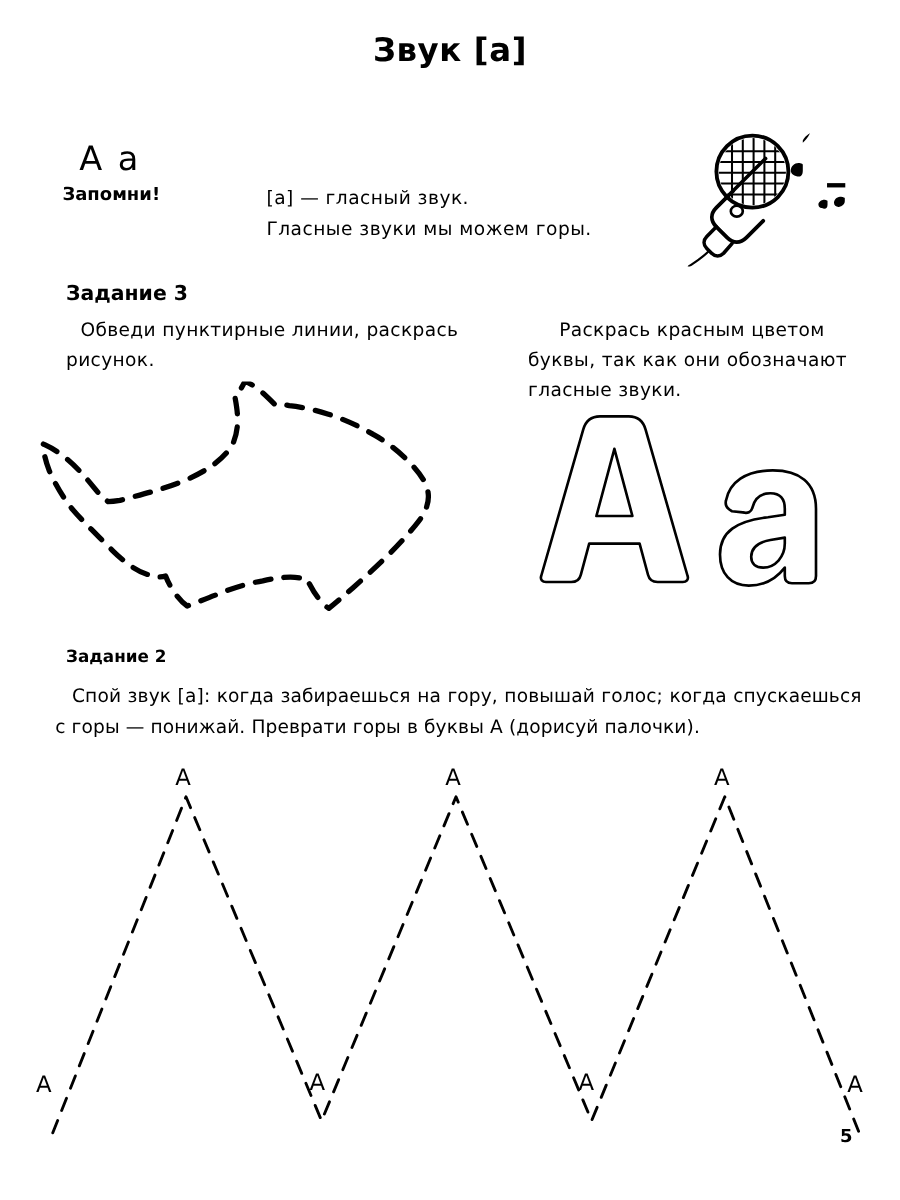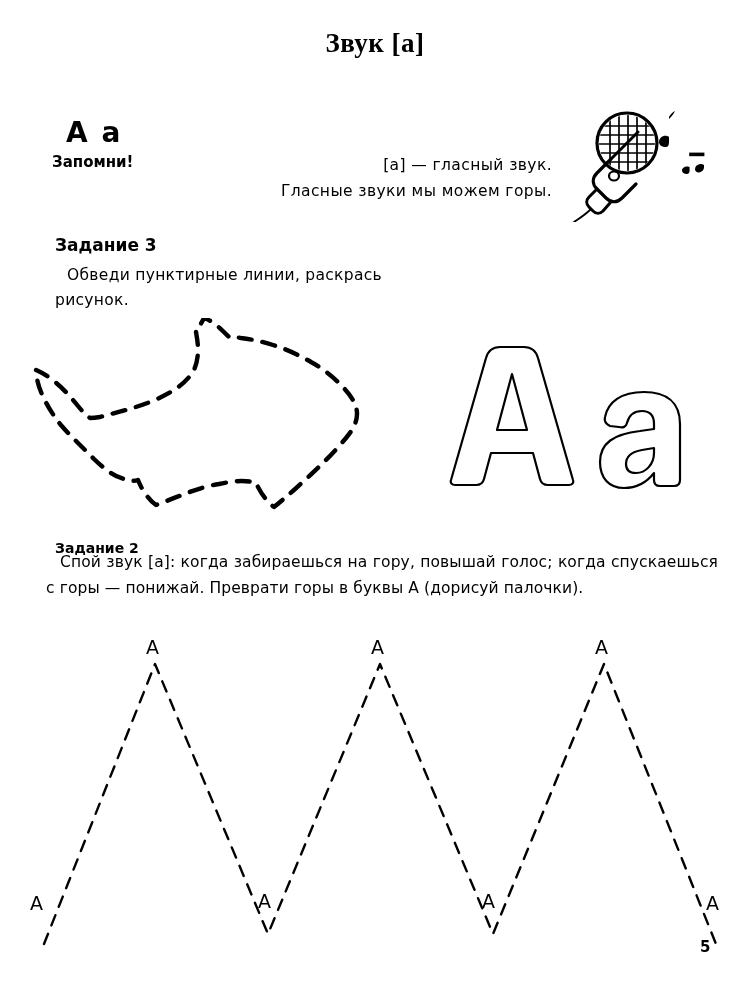--- a/index.html
+++ b/index.html
@@ -19,52 +19,51 @@
     overflow: hidden;
   }
   .abs { position: absolute; }
 
   
   #title-block {
     top: 22px;
     left: 0;
     width: 750px;
     text-align: center;
-    font-family: Liberation Serif, serif;
   }
   .title-line {
     font-weight: bold;
     font-size: 27px;
     letter-spacing: 0.5px;
     line-height: 42px;
     color: #000;
   }
   .title-line .sp { display:inline-block; width:10px; }
 
   #memo-letters {
     top: 118px;
     left: 66px;
-    font-weight: bold;
+    font-weight: normal;
     font-size: 28px;
     letter-spacing: 2px;
     line-height: 30px;
   }
   #memo-word {
     top: 152px;
     left: 52px;
     font-weight: bold;
     font-size: 15px;
     line-height: 20px;
   }
 
   #memo-text {
     top: 152px;
     left: 222px;
     width: 330px;
-    text-align: right;
+    text-align: left;
     font-size: 15.5px;
     line-height: 26px;
     letter-spacing: 0.4px;
   }
 
   
   #task1-heading {
     top: 235px;
     left: 55px;
     font-weight: bold;
@@ -90,21 +89,21 @@
   }
 
   
   #task2-heading {
     top: 540px;
     left: 55px;
     font-weight: bold;
     font-size: 14px;
   }
   #task2-text {
-    top: 549px;
+    top: 567px;
     left: 46px;
     width: 672px;
     font-size: 15.5px;
     line-height: 26px;
     letter-spacing: 0.1px;
     text-indent: 14px;
     text-align: justify;
   }
 
   
@@ -178,20 +177,21 @@
 
       <g transform="translate(154,48)">
         <path d="M5,22 C2,22 0,20.5 0,18.5 C0,16 3,14 6,14.6 C7,14.8 7.6,15.2 7.6,15.2 L7.6,4 L22,1.2 L22,13 C22,13 20.5,11.6 18,12 C15,12.5 13,14.5 13,17 C13,19.2 14.8,20.6 17.2,20.4 C19.8,20.1 22,18.2 22,15.6 L22,1.2 L7.6,4 L7.6,18.6 C7.6,20.6 6.6,22 5,22 Z" fill="#000"></path>
         <rect x="7.2" y="0.6" width="15.2" height="3.6" fill="#000"></rect>
       </g>
     </svg>
   </div>
 
   <div id="task1-heading" class="abs">Задание 3</div>
   <div id="task1-text" class="abs">Обведи пунктирные линии, раскрась рисунок.</div>
+  <div id="task1-right-text" class="abs">Раскрась красным цветом буквы, так как они обозначают гласные звуки.</div>
 
   <div id="shark-fig" class="abs">
     <svg width="392" height="196" viewBox="0 0 392 196">
       <path d="M168,14
                C170,25 172,38 166,52
                C158,66 142,76 122,84
                C104,91 86,95 72,99
                C66,100 63,100 62,100
                C58,97 54,93 50,88
                C42,78 33,68 22,60

